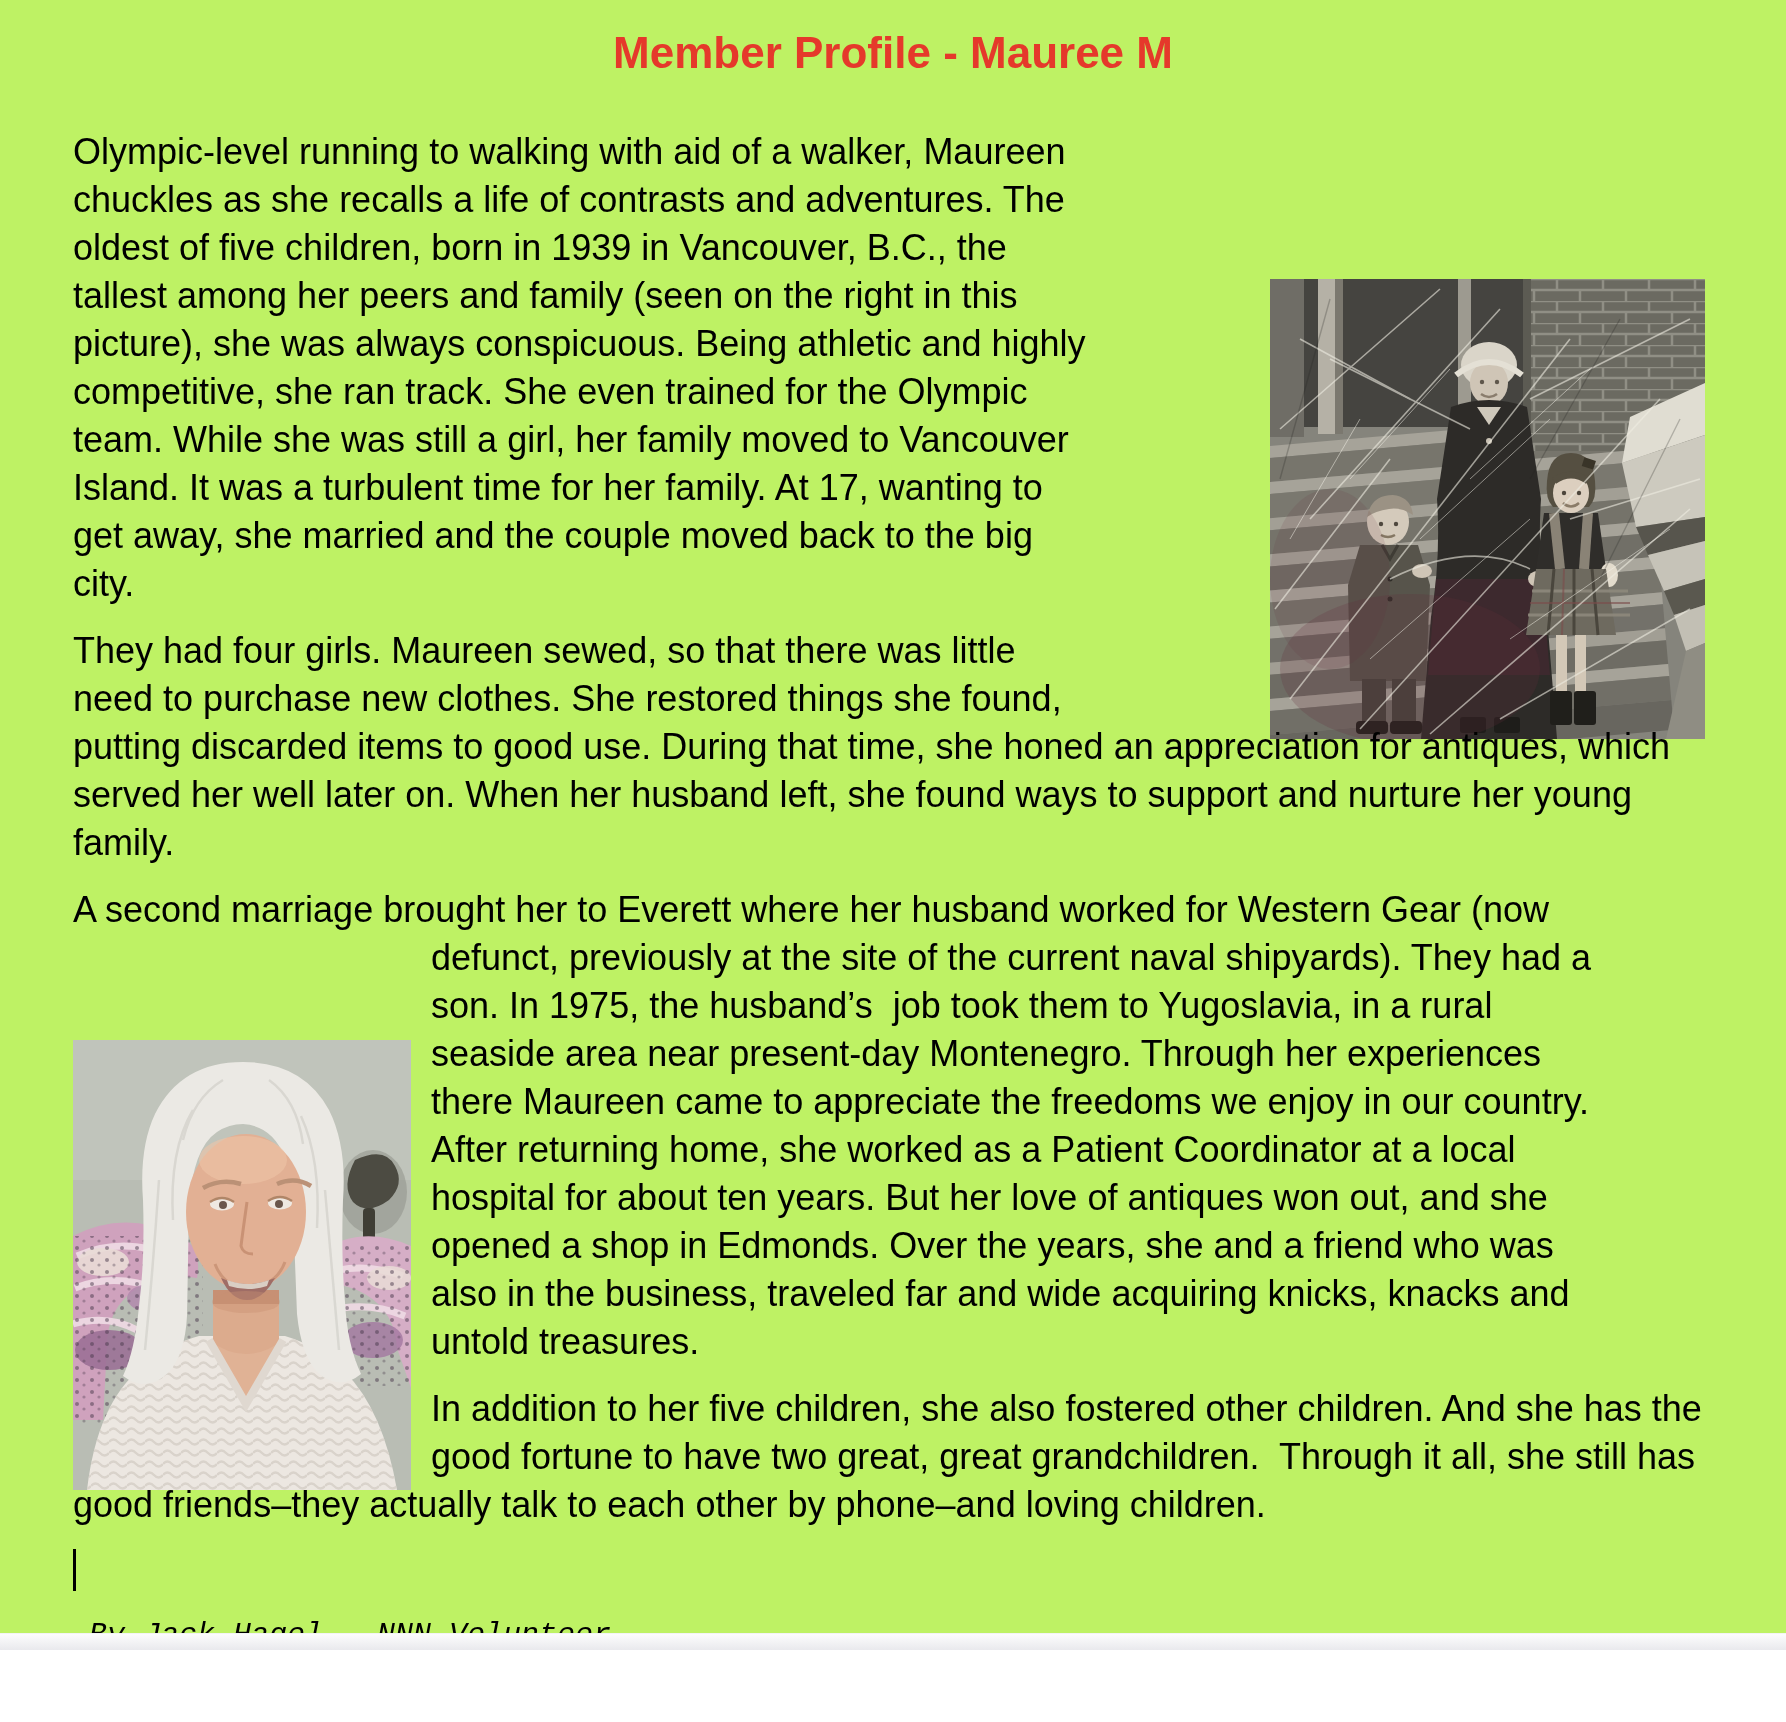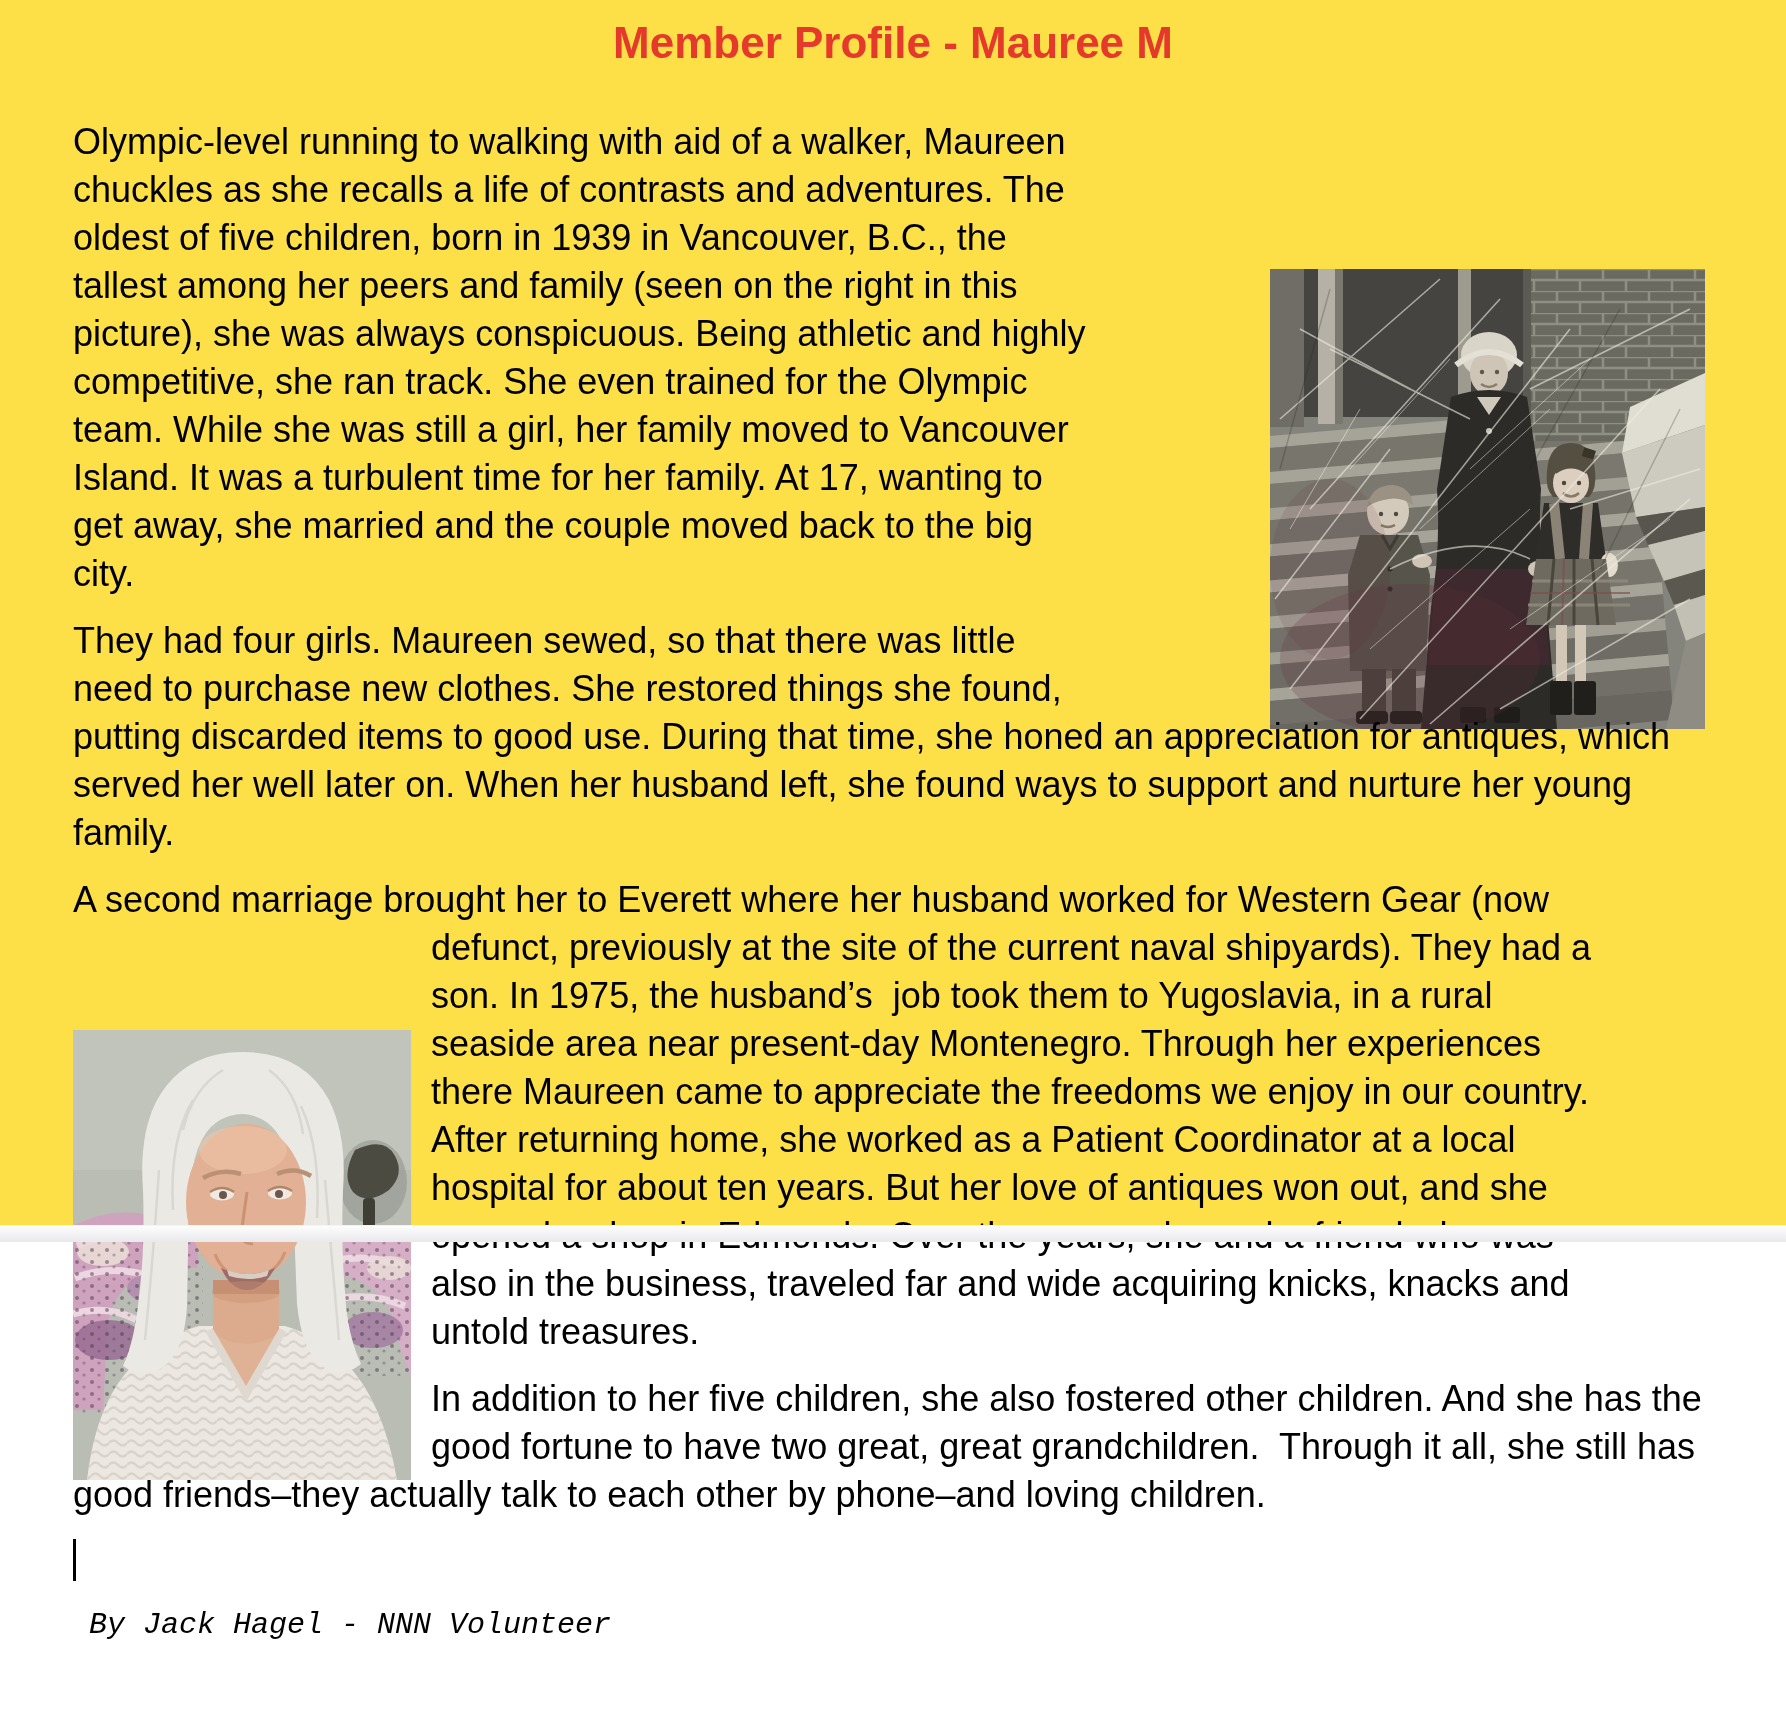--- a/index.html
+++ b/index.html
@@ -4,24 +4,24 @@
 <style>
   html, body { margin: 0; padding: 0; background: #ffffff; }
   body {
     width: 1786px; height: 1722px;
     font-family: "Liberation Sans", sans-serif;
     color: #000000;
     overflow: hidden;
   }
   .page {
     position: relative;
-    width: 1786px; height: 1242px;
+    width: 1786px; height: 1650px;
     box-sizing: border-box;
-    padding: 16px 73px 0 73px;
-    background: #fde047;
+    padding: 26px 73px 0 73px;
+    background: #bef264;
   }
   .title {
     font-size: 44px;
     font-weight: bold;
     line-height: 54px;
     text-align: center;
     margin: 0 0 48px 0;
   }
   .para {
     font-size: 36px;

